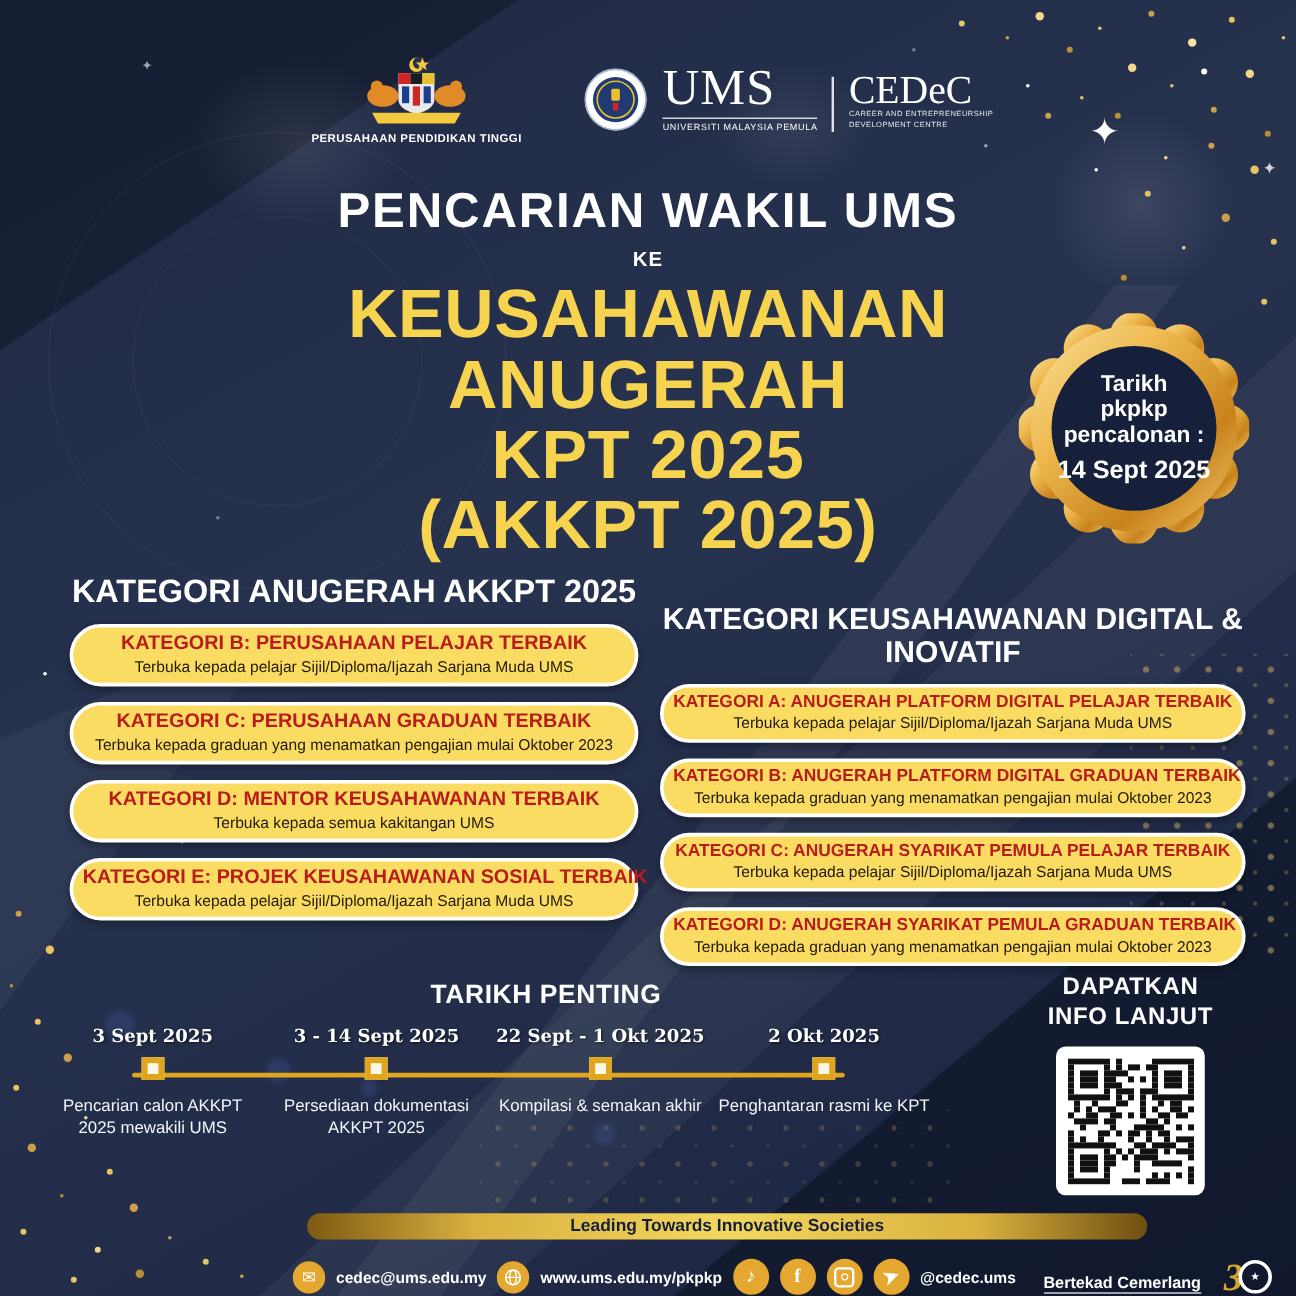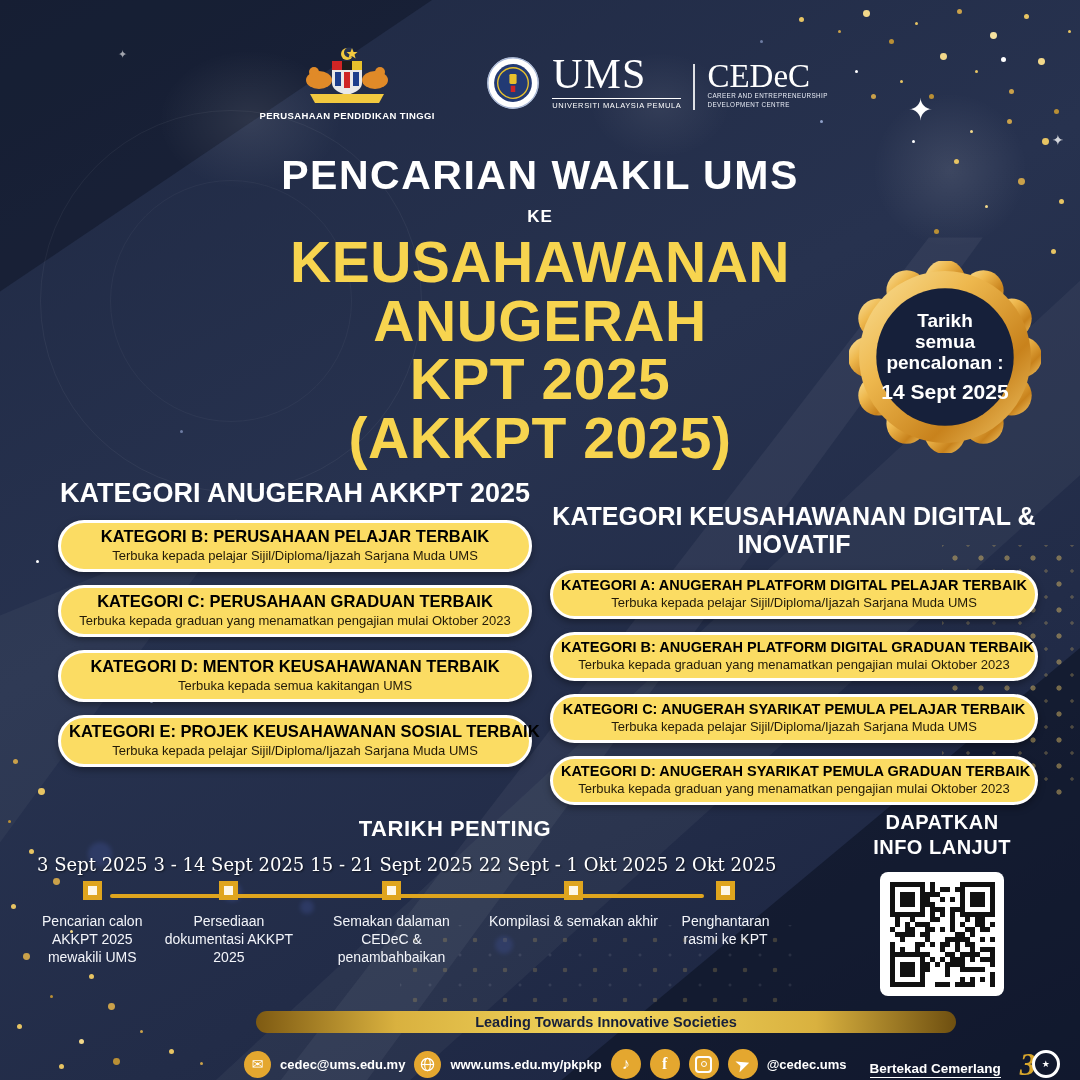--- a/index.html
+++ b/index.html
@@ -70,31 +70,31 @@
   .badge-date{font-size:21px;font-weight:bold;margin-top:7px;white-space:nowrap;}
   
   .col{position:absolute;}
   .col-left{left:58px;top:478px;width:474px;}
   .col-right{left:550px;top:502px;width:488px;}
   .col-heading{font-weight:bold;text-align:center;line-height:1.13;margin-bottom:11px;}
   .col-left .col-heading{font-size:27px;}
   .col-right .col-heading{font-size:25px;}
   .pill{background:#fbdc63;border:3px solid #fff;border-radius:30px;text-align:center;
         padding:4px 8px 6px;margin-bottom:13px;box-shadow:0 3px 7px rgba(0,0,0,.35);}
-  .pill-title{font-weight:bold;color:#000000;white-space:nowrap;}
+  .pill-title{font-weight:bold;color:#b91c1c;white-space:nowrap;}
   .col-left .pill-title{font-size:16.5px;}
   .col-right .pill-title{font-size:14.5px;}
   .pill-desc{font-size:13px;color:#221a08;white-space:nowrap;margin-top:2px;}
   
   .timeline{position:absolute;left:34px;top:816px;width:746px;}
   .tl-heading{text-align:center;font-size:22px;font-weight:bold;letter-spacing:.5px;margin-left:96px;margin-bottom:12px;}
   .tl-row{display:flex;position:relative;}
   .tl-track{position:absolute;left:76px;right:76px;top:40px;height:4px;background:#dfa51e;border-radius:2px;}
   .tl-item{flex:1;text-align:center;position:relative;padding:0 3px;}
-  .tl-date{font-family:"DejaVu Serif","Liberation Serif",serif;font-weight:normal;font-size:18px;white-space:nowrap;
+  .tl-date{font-family:"DejaVu Serif","Liberation Serif",serif;font-weight:bold;font-size:15px;white-space:nowrap;
            text-shadow:1px 1px 2px rgba(0,0,0,.6);height:24px;}
   .tl-marker{width:9px;height:9px;border:5px solid #dfa51e;background:#fdf7e6;margin:3px auto 0;position:relative;z-index:2;}
   .tl-desc{font-size:14px;line-height:1.3;margin-top:12px;color:#f3f5fa;}
   
   .info{position:absolute;left:850px;top:810px;width:184px;text-align:center;}
   .info-heading{font-size:20px;font-weight:bold;line-height:1.25;letter-spacing:.5px;}
   .qr-box{width:124px;height:124px;background:#fff;border-radius:8px;margin:12px auto 0;
           display:flex;align-items:center;justify-content:center;}
   
   .tagline-bar{position:absolute;left:256px;top:1011px;width:700px;height:22px;border-radius:12px;
@@ -222,21 +222,21 @@
           <circle cx="57" cy="29.2" r="20"></circle>
         <circle cx="95" cy="19" r="20"></circle>
           <circle cx="133" cy="29.2" r="20"></circle>
           <circle cx="160.8" cy="57" r="20"></circle>
         <circle cx="95" cy="95" r="85"></circle>
       </g>
       <circle cx="95" cy="95" r="68" fill="#16203a"></circle>
     </svg>
     <div class="badge-text">
       <div class="badge-line">Tarikh</div>
-      <div class="badge-line">semua</div>
+      <div class="badge-line">pkpkp</div>
       <div class="badge-line">pencalonan :</div>
       <div class="badge-date">14 Sept 2025</div>
     </div>
   </div>
 
   <div class="col col-left">
     <div class="col-heading">KATEGORI ANUGERAH AKKPT 2025</div>
     <div class="pill">
       <div class="pill-title">KATEGORI B: PERUSAHAAN PELAJAR TERBAIK</div>
       <div class="pill-desc">Terbuka kepada pelajar Sijil/Diploma/Ijazah Sarjana Muda UMS</div>
@@ -281,25 +281,20 @@
       <div class="tl-track"></div>
       <div class="tl-item">
         <div class="tl-date">3 Sept 2025</div>
         <div class="tl-marker"></div>
         <div class="tl-desc">Pencarian calon AKKPT 2025 mewakili UMS</div>
       </div>
       <div class="tl-item">
         <div class="tl-date">3 - 14 Sept 2025</div>
         <div class="tl-marker"></div>
         <div class="tl-desc">Persediaan dokumentasi AKKPT 2025</div>
-      </div>
-      <div class="tl-item">
-        <div class="tl-date">15 - 21 Sept 2025</div>
-        <div class="tl-marker"></div>
-        <div class="tl-desc">Semakan dalaman CEDeC &amp; penambahbaikan</div>
       </div>
       <div class="tl-item">
         <div class="tl-date">22 Sept - 1 Okt 2025</div>
         <div class="tl-marker"></div>
         <div class="tl-desc">Kompilasi &amp; semakan akhir</div>
       </div>
       <div class="tl-item">
         <div class="tl-date">2 Okt 2025</div>
         <div class="tl-marker"></div>
         <div class="tl-desc">Penghantaran rasmi ke KPT</div>

